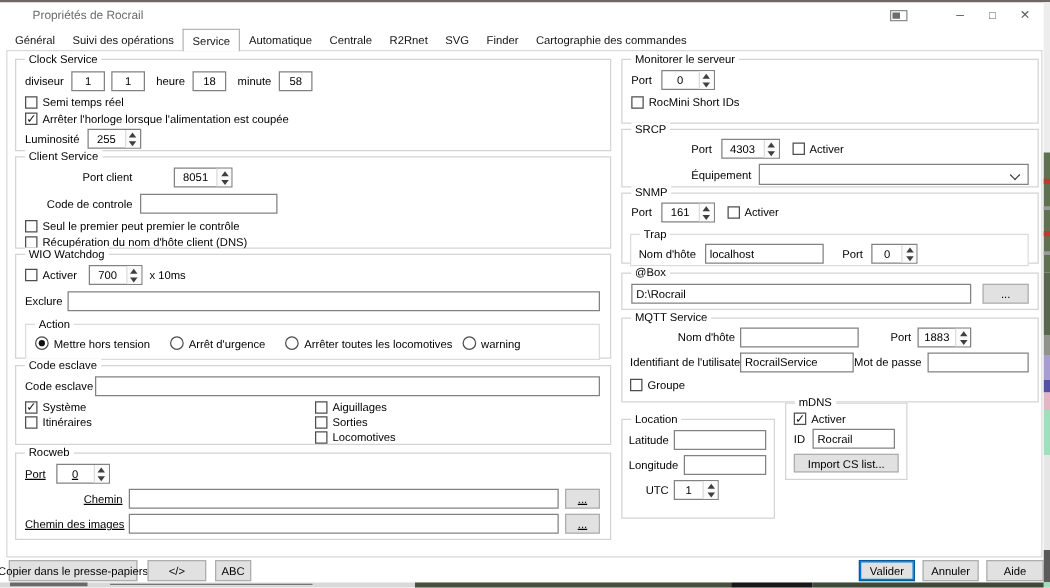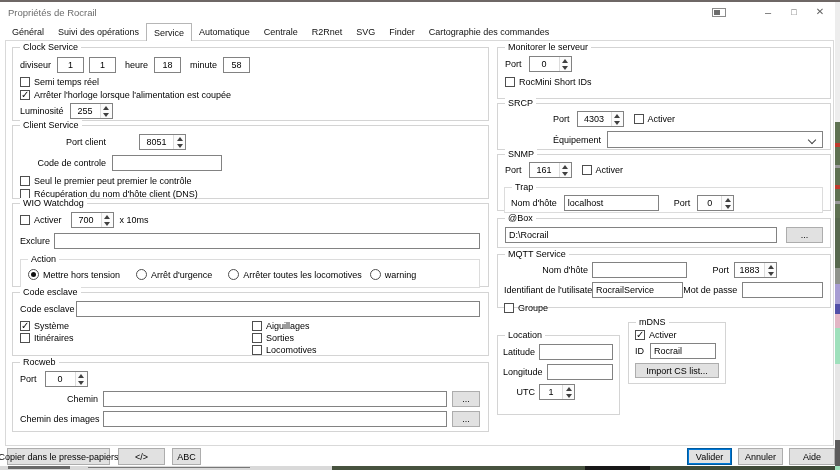--- a/index.html
+++ b/index.html
@@ -2,21 +2,21 @@
 <html><head>
 <meta charset="utf-8">
 <style>
   * { margin:0; padding:0; box-sizing:border-box; }
   html,body { width:840px; height:470px; }
   body { font-family:"Liberation Sans", sans-serif; font-size:9px; color:#000; background:#fff; position:relative; overflow:hidden; }
 
   .top-edge { position:absolute; left:0; top:0; width:840px; height:2px; background:#6e6765; }
 
   .titlebar { position:absolute; left:0; top:2px; width:840px; height:19px; background:#fff; }
-  .title-text { position:absolute; left:8px; top:5px; font-size:9.5px; color:#6b6b6b; }
+  .title-text { position:absolute; left:26px; top:5px; font-size:9.5px; color:#6b6b6b; }
   .tb-icon { position:absolute; left:712px; top:6px; width:14px; height:9px; border:1px solid #8b8b8b; background:#fff; }
   .tb-icon .fill { position:absolute; left:1px; top:1px; width:6px; height:5px; background:#6d6d6d; }
   .cap-btn { position:absolute; top:0; width:26px; height:19px; display:flex; align-items:center; justify-content:center; color:#5f5f5f; }
   .cap-min { left:755px; font-size:11px; }
   .cap-max { left:781px; font-size:9px; }
   .cap-close { left:807px; font-size:10px; }
 
   .tabs { position:absolute; left:5px; top:23px; height:18px; display:flex; align-items:stretch; z-index:3; }
   .tab { padding:4px 7px 3px; color:#111; white-space:nowrap; }
   .tab.selected { background:#fff; border:1px solid #b6b6b6; border-bottom:none; z-index:4; }
@@ -237,21 +237,21 @@
             <span>Sorties</span>
           </div>
           <div class="chk-row" style="margin-top:2px;">
             <span class="chk"></span>
             <span>Locomotives</span>
           </div>
         </div>
       </div>
     </div>
 
-    <div class="group" style="left:6px; top:321px; width:477px; height:70px;">
+    <div class="group" style="left:6px; top:321px; width:477px; height:70px;text-decoration:underline;">
       <span class="gtitle">Rocweb</span>
       <div class="row" style="margin:8px 8px 0 7px;">
         <span class="lbl">Port</span>
         <div class="spin" style="width:43px; margin-left:8px;">
           <div class="val">0</div>
           <div class="btns">
               <div class="sb">
                 <span class="tri-up"></span>
               </div>
               <div class="sb">
@@ -362,21 +362,21 @@
     </div>
 
     <div class="group" style="left:491px; top:177px; width:334px; height:30px;">
       <span class="gtitle">@Box</span>
       <div class="row" style="margin:8px 7px 0 7px;">
         <div class="txt" style="flex:1;">D:\Rocrail</div>
         <div class="btn dots" style="width:37px; margin-left:9px;">...</div>
       </div>
     </div>
 
-    <div class="group" style="left:491px; top:213px; width:334px; height:54px;">
+    <div class="group" style="left:491px; top:213px; width:334px; height:68px;">
       <span class="gtitle">MQTT Service</span>
       <div class="row" style="margin:7px 7px 0 6px;">
         <span class="lbl" style="width:84px; text-align:right;">Nom d'hôte</span>
         <div class="txt" style="width:95px; margin-left:4px;"></div>
         <span class="lbl" style="flex:1; text-align:right;">Port</span>
         <div class="spin" style="width:43px; margin-left:5px; margin-right:46px;">
           <div class="val">1883</div>
           <div class="btns">
               <div class="sb">
                 <span class="tri-up"></span>

